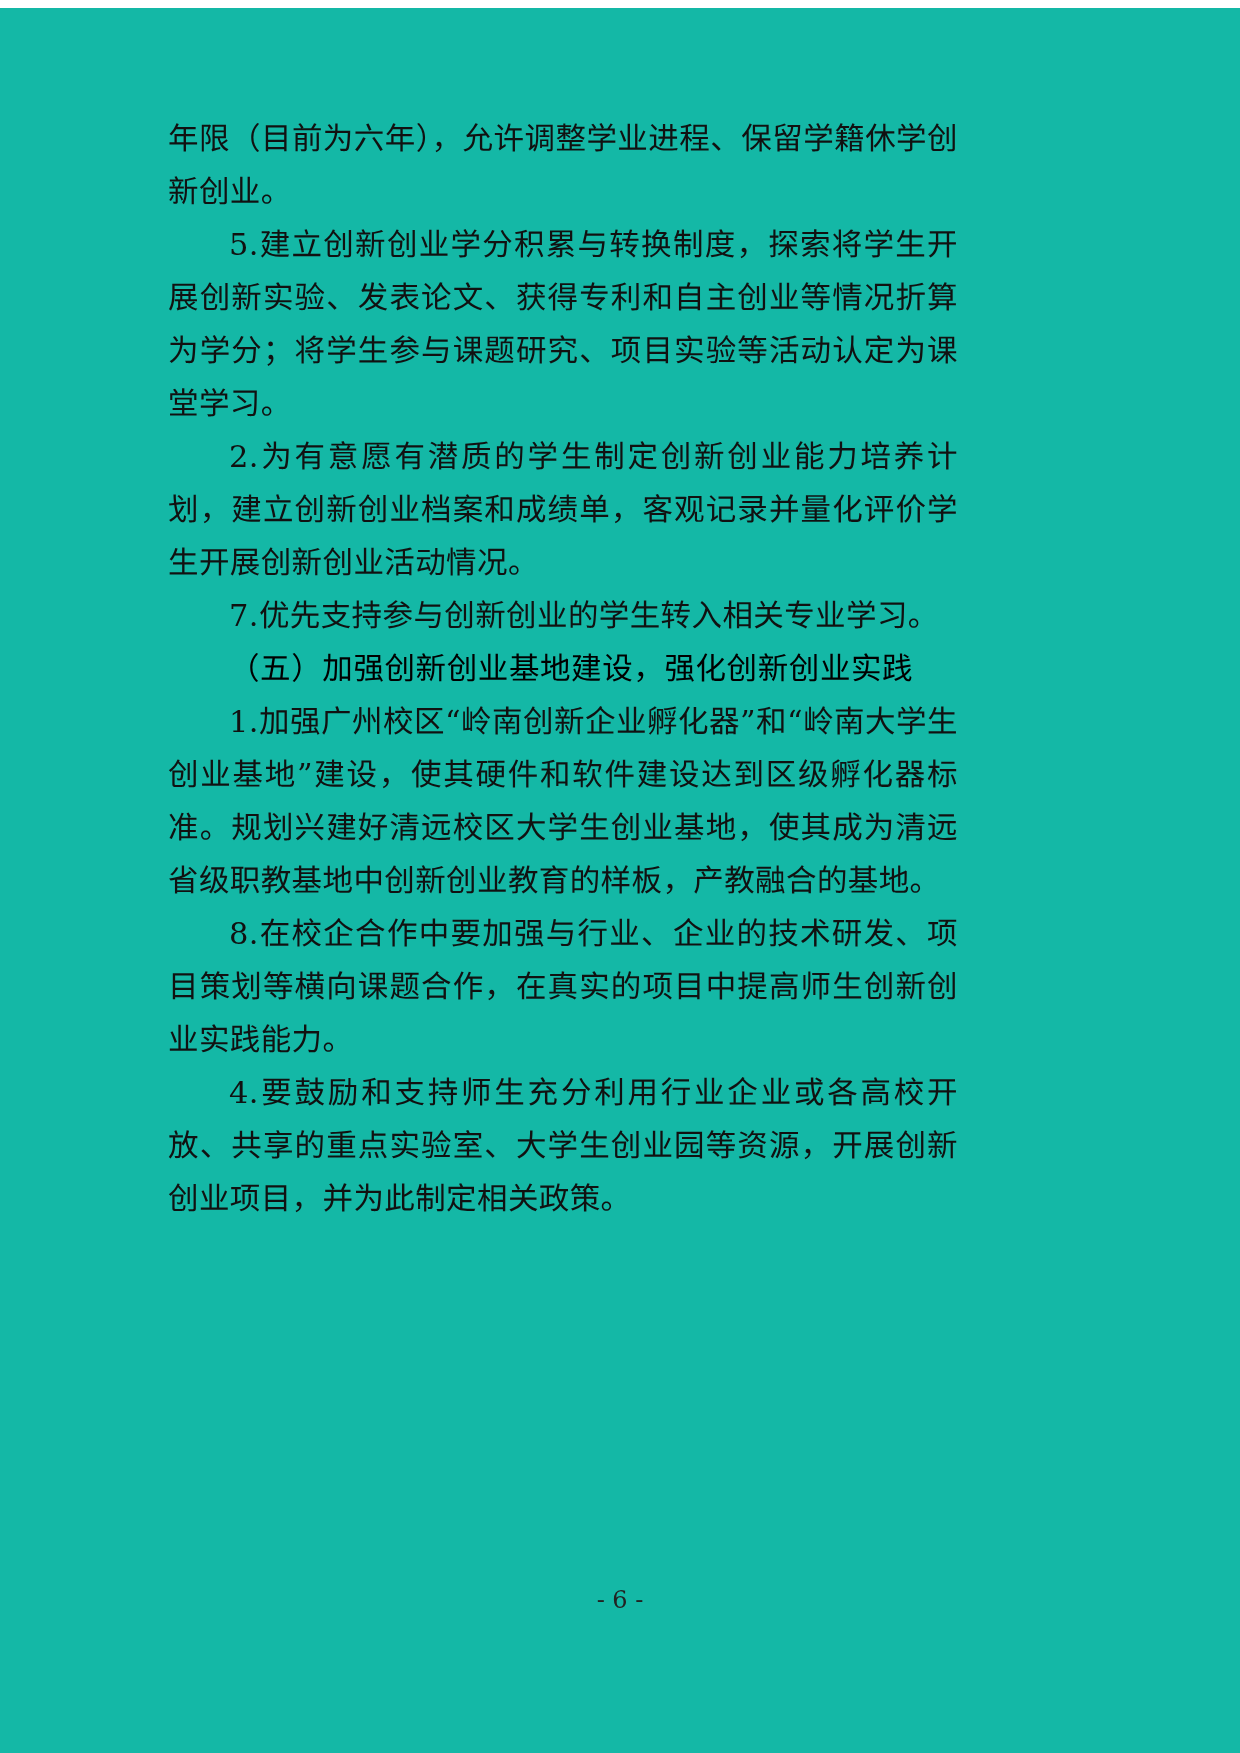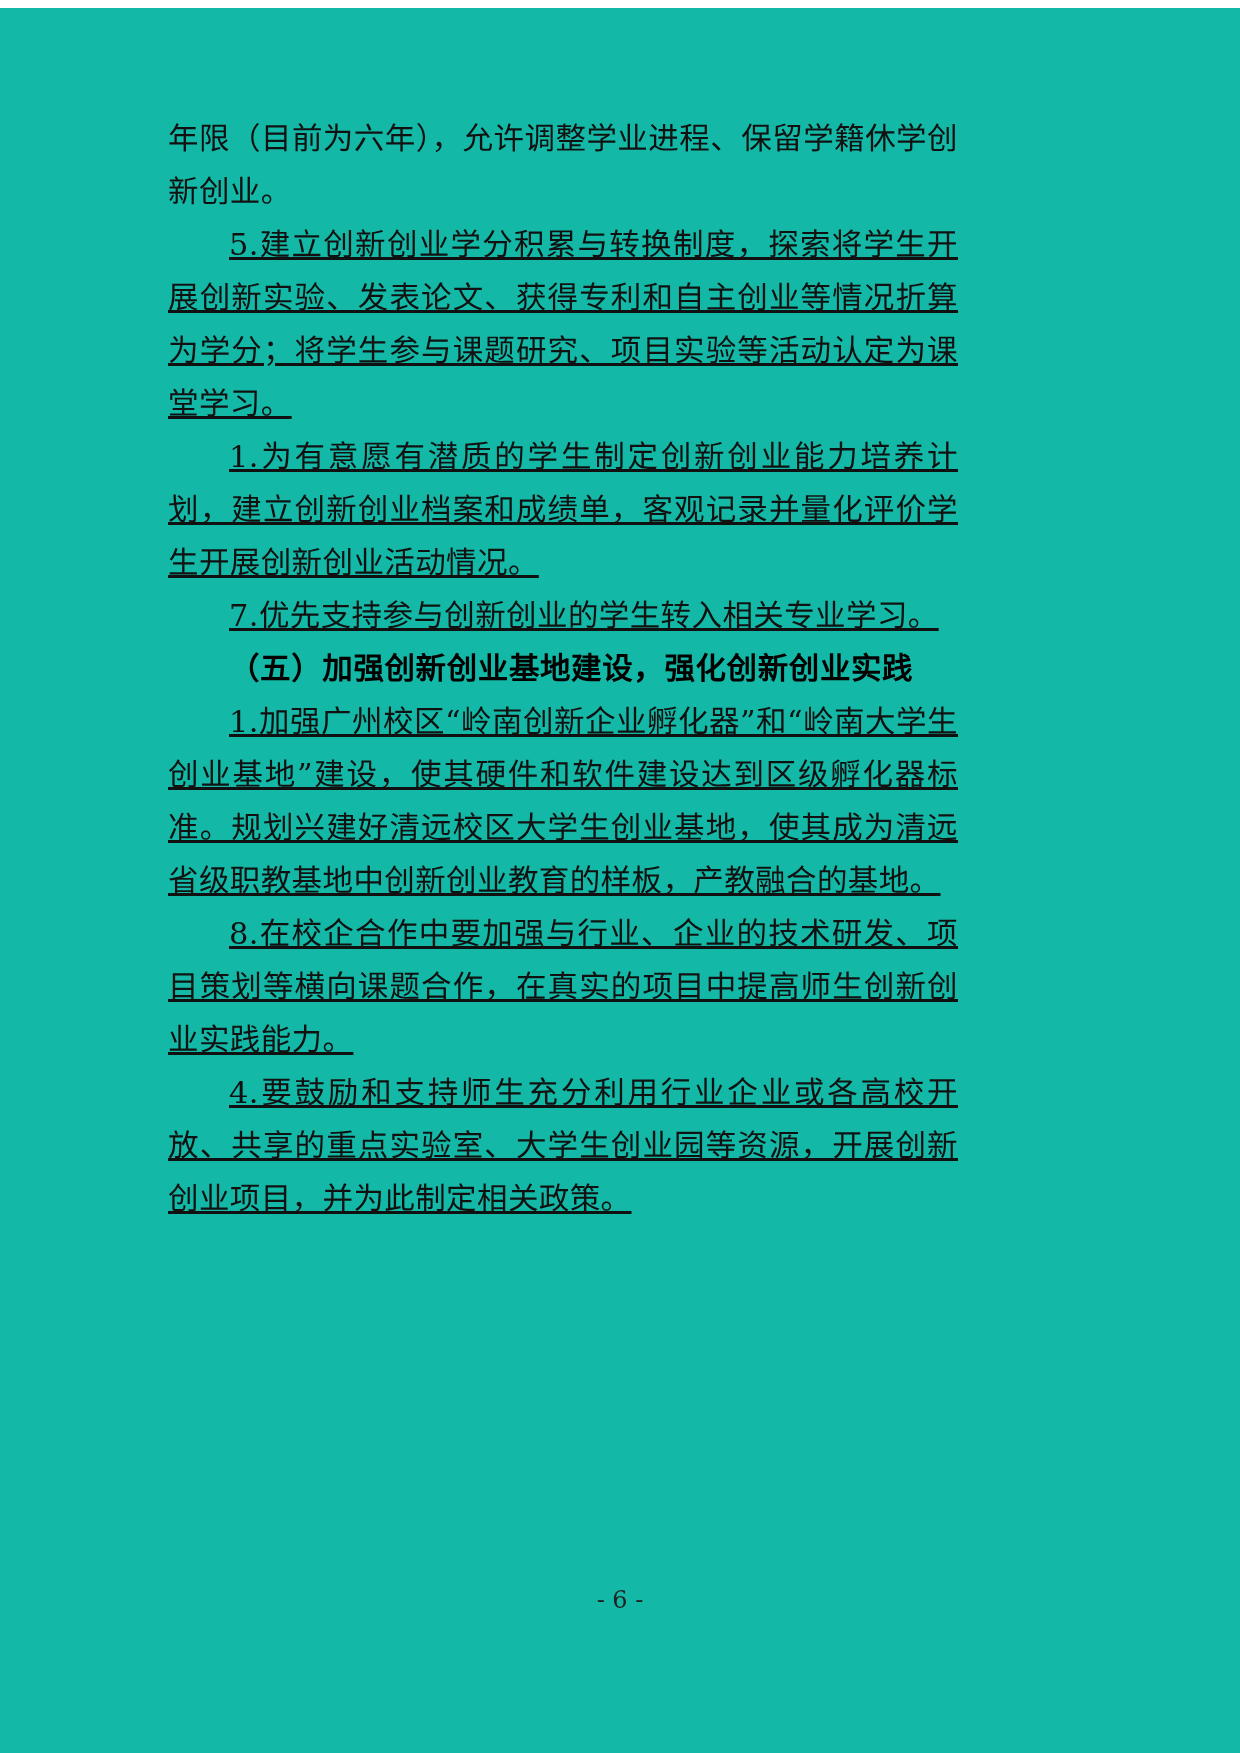--- a/index.html
+++ b/index.html
@@ -34,26 +34,25 @@
     font-size: 30.5px;
     line-height: 53px;
     letter-spacing: 0.4px;
     text-align: justify;
     text-justify: inter-ideograph;
     margin: 0 0 0 0;
     color: #111;
   }
   .para.indent {
     text-indent: 61px;
-    text-decoration: underline;
   }
   .heading {
     font-size: 30.5px;
     line-height: 53px;
-    font-weight: bold;
+    font-weight: normal;
     text-indent: 61px;
     margin: 0;
     letter-spacing: 0.6px;
     color: #000;
     font-family: "DejaVu Sans", "Liberation Sans", sans-serif;
   }
   .footer {
     position: absolute;
     left: 0;
     top: 1578px;
@@ -67,21 +66,21 @@
 </head>
 <body>
 
 <div class="page">
   <div class="content">
 
     <p class="para">年限（目前为六年），允许调整学业进程、保留学籍休学创新创业。</p>
 
     <p class="para indent">5.建立创新创业学分积累与转换制度，探索将学生开展创新实验、发表论文、获得专利和自主创业等情况折算为学分；将学生参与课题研究、项目实验等活动认定为课堂学习。</p>
 
-    <p class="para indent">1.为有意愿有潜质的学生制定创新创业能力培养计划，建立创新创业档案和成绩单，客观记录并量化评价学生开展创新创业活动情况。</p>
+    <p class="para indent">2.为有意愿有潜质的学生制定创新创业能力培养计划，建立创新创业档案和成绩单，客观记录并量化评价学生开展创新创业活动情况。</p>
 
     <p class="para indent">7.优先支持参与创新创业的学生转入相关专业学习。</p>
 
     <p class="heading">（五）加强创新创业基地建设，强化创新创业实践</p>
 
     <p class="para indent">1.加强广州校区“岭南创新企业孵化器”和“岭南大学生创业基地”建设，使其硬件和软件建设达到区级孵化器标准。规划兴建好清远校区大学生创业基地，使其成为清远省级职教基地中创新创业教育的样板，产教融合的基地。</p>
 
 
     <p class="para indent">8.在校企合作中要加强与行业、企业的技术研发、项目策划等横向课题合作，在真实的项目中提高师生创新创业实践能力。</p>
 

